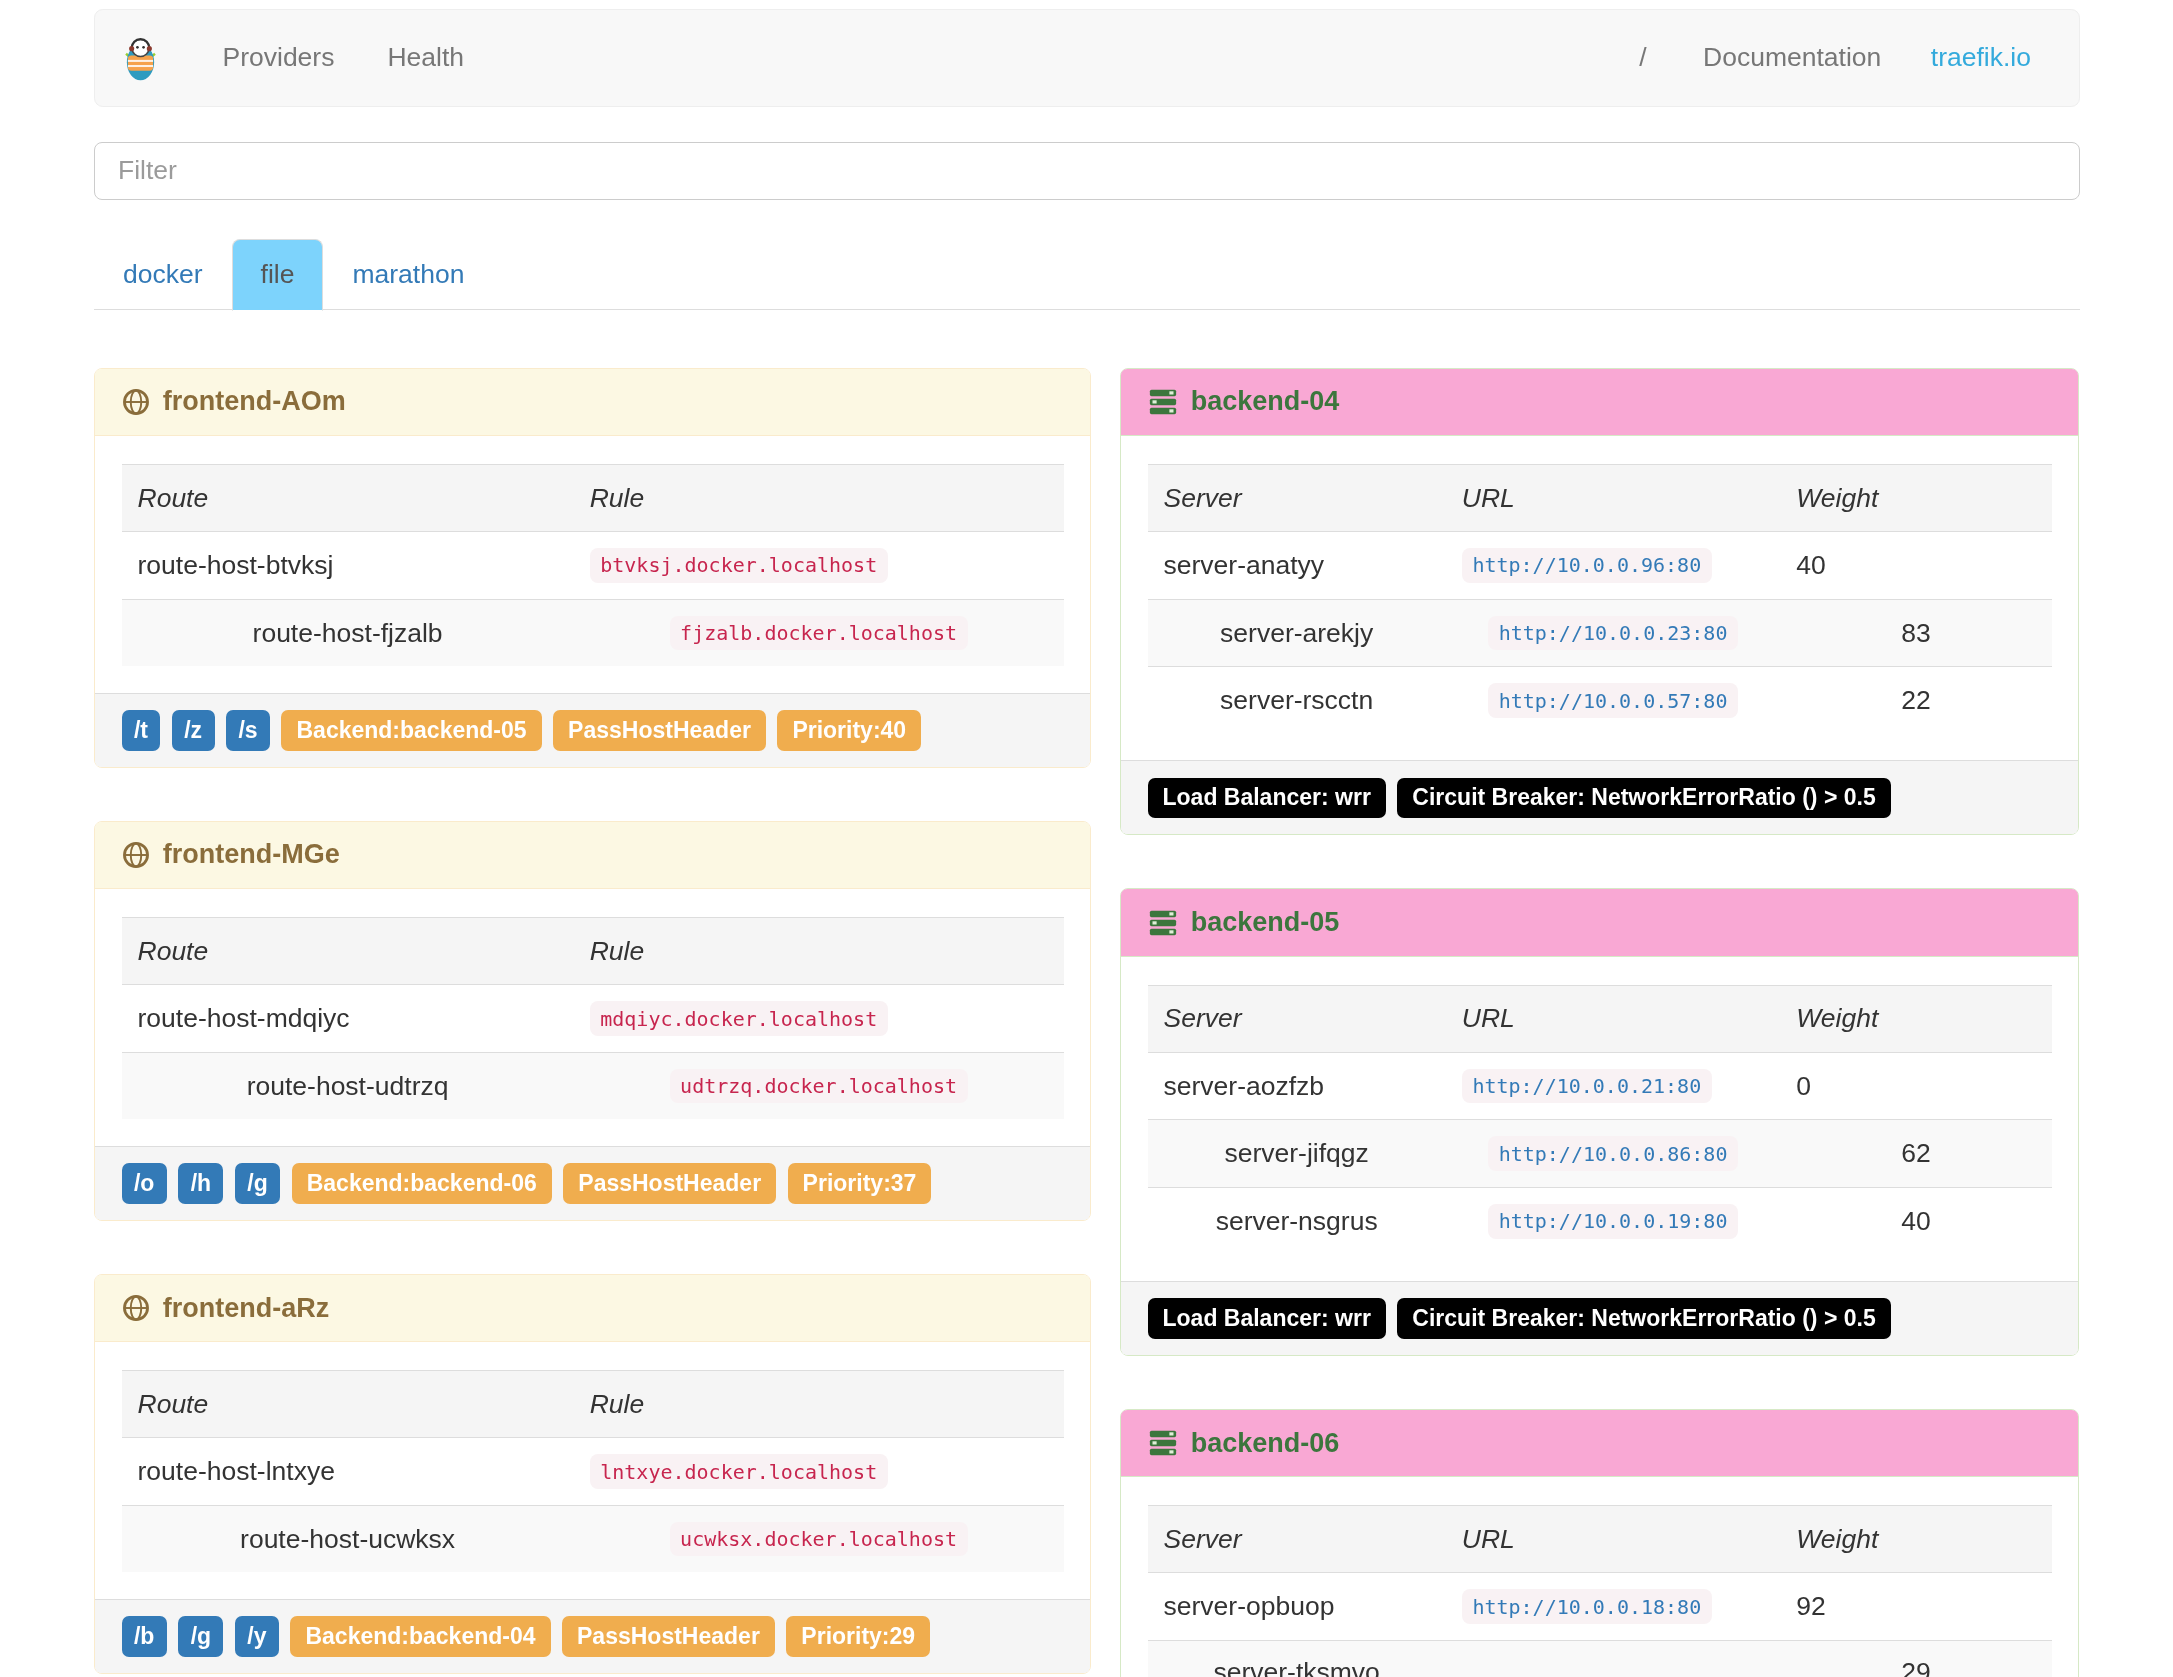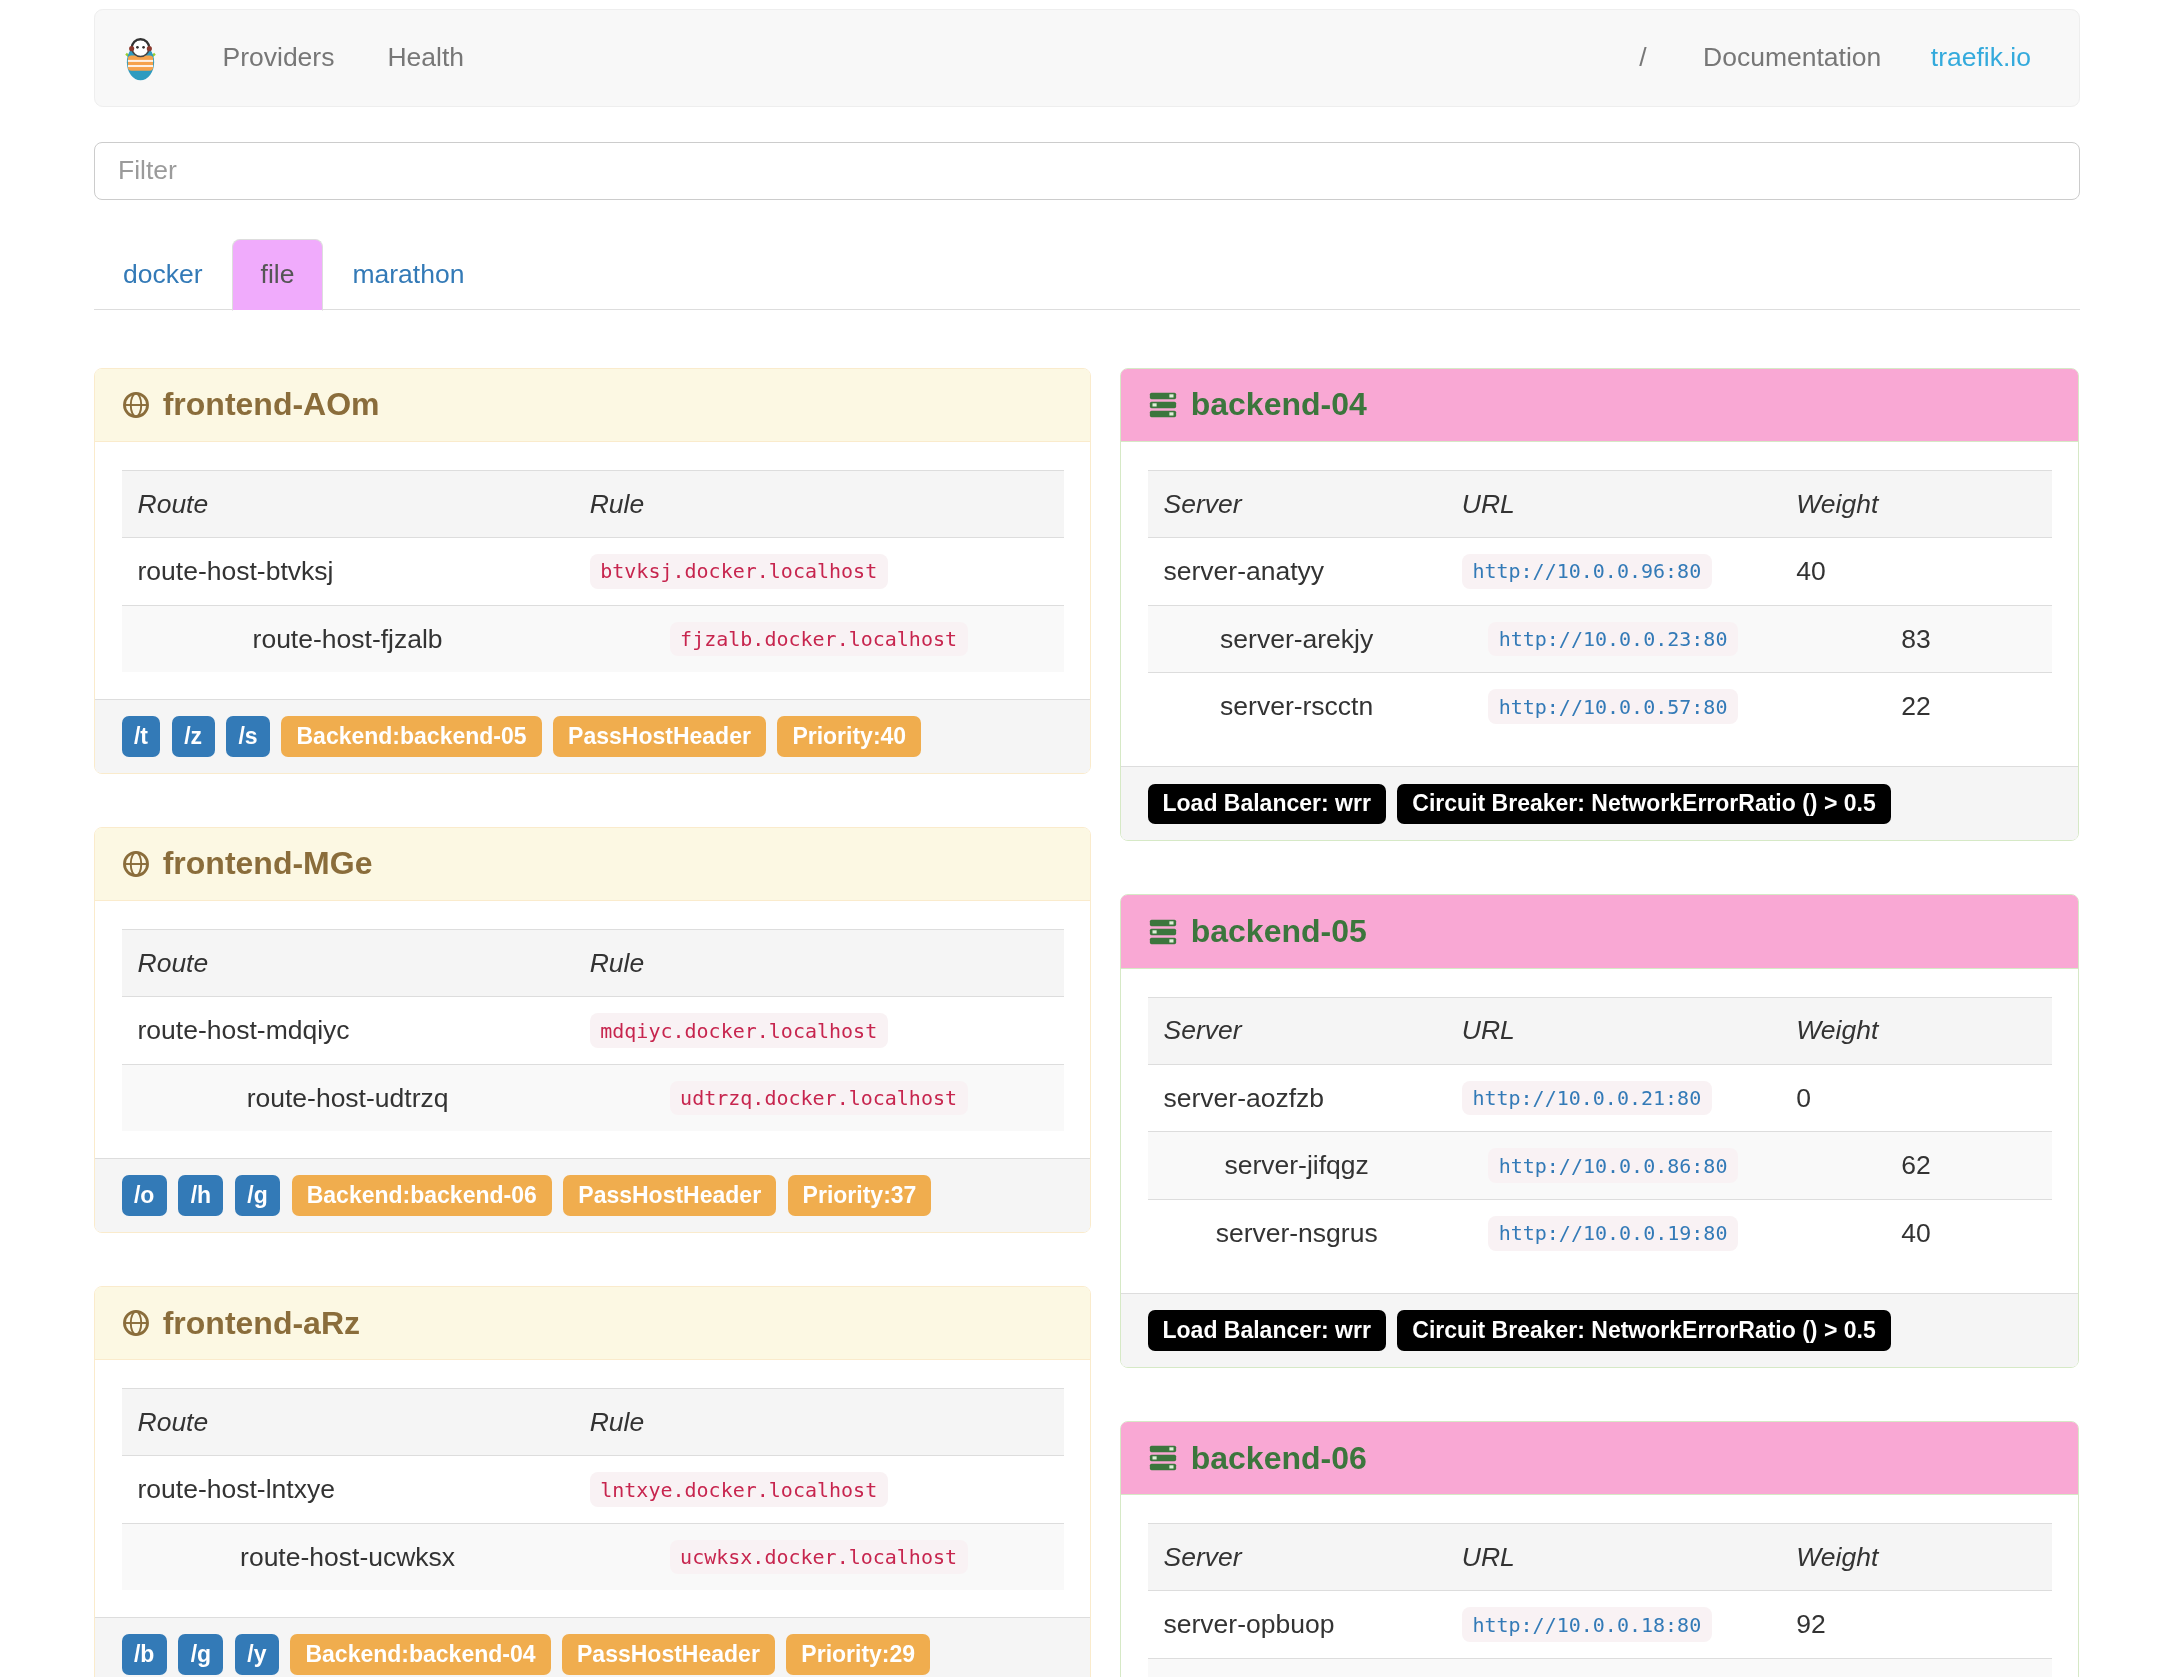--- a/index.html
+++ b/index.html
@@ -36,33 +36,33 @@
   .filter-input::placeholder { color:#9b9b9b; }
 
   
   .tabs { margin:39px 94px 0; display:flex; border-bottom:1.8px solid #ddd; }
   .tab {
     padding:19.4px 28px; margin-bottom:-1.8px; cursor:pointer;
     border:1.8px solid transparent; border-radius:8px 8px 0 0;
     color:#337ab7; text-decoration:none;
   }
   .tab.active {
-    color:#555; background:#f0abfc; cursor:default;
+    color:#555; background:#7dd3fc; cursor:default;
     border-color:#ddd #ddd #fff #ddd;
   }
 
   
   .content { margin:58px 94px 0; display:flex; gap:29px; align-items:flex-start; }
   .col-left  { width:997px; flex:none; }
   .col-right { width:959px; flex:none; }
 
   
   .panel { border:1.8px solid; border-radius:8px; background:#fff; margin-bottom:53px; }
   .panel-heading {
-    padding:17.6px 26.5px; font-weight:bold; font-size:32px;
+    padding:17.6px 26.5px; font-weight:bold; font-size:27px;
     display:flex; align-items:center; gap:13.2px;
     border-bottom:1.8px solid; border-radius:6.2px 6.2px 0 0;
   }
   .panel-frontend { border-color:#faebcc; }
   .panel-frontend .panel-heading { background:#fcf8e3; color:#8a6d3b; border-bottom-color:#faebcc; }
   .panel-backend { border-color:#d6e9c6; }
   .panel-backend .panel-heading { background:#f9a8d4; color:#3c763d; border-bottom-color:#d6e9c6; }
   .panel-body { padding:28px 26.5px 26.5px; }
   .panel-footer {
     background:#f5f5f5; border-top:1.8px solid #ddd; border-radius:0 0 6.2px 6.2px;

